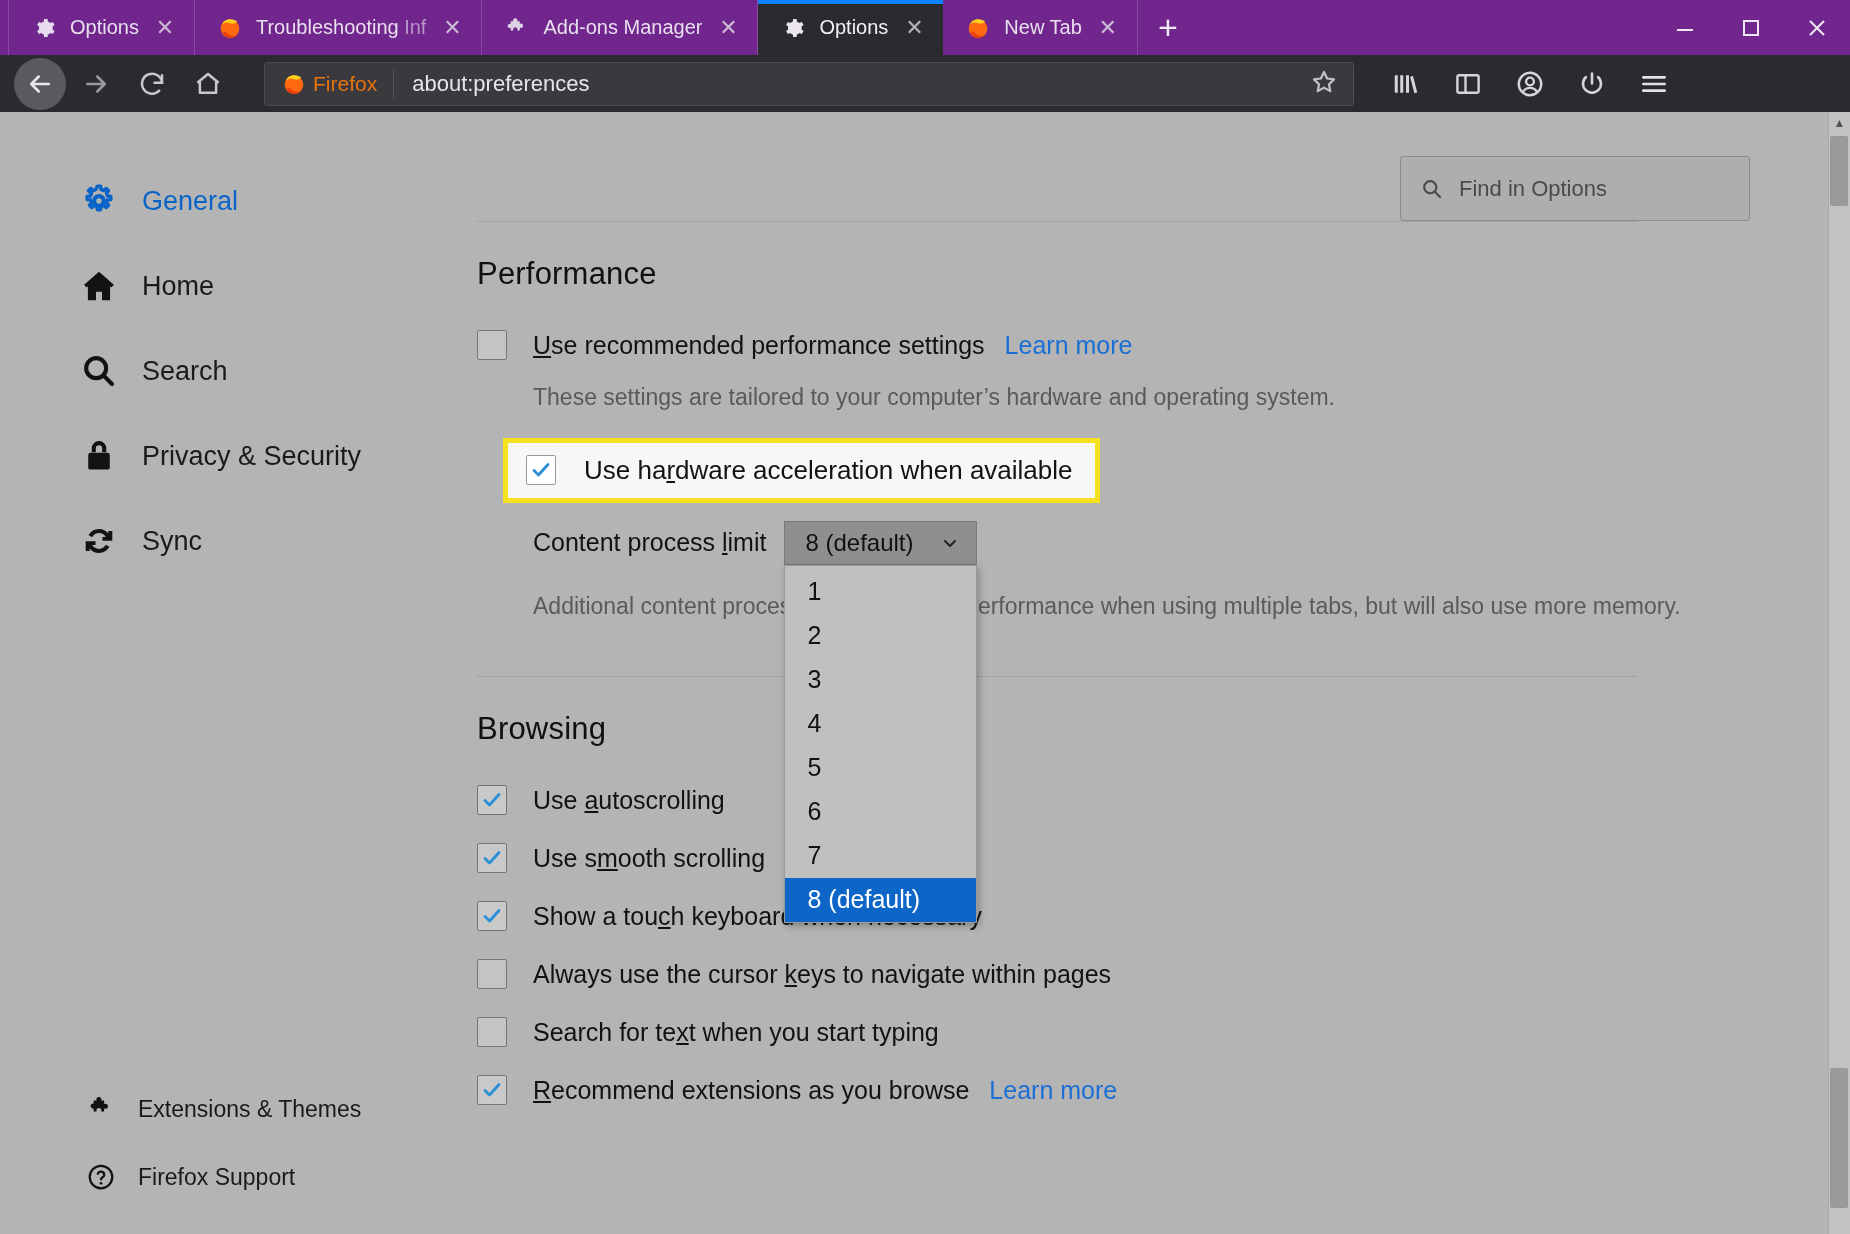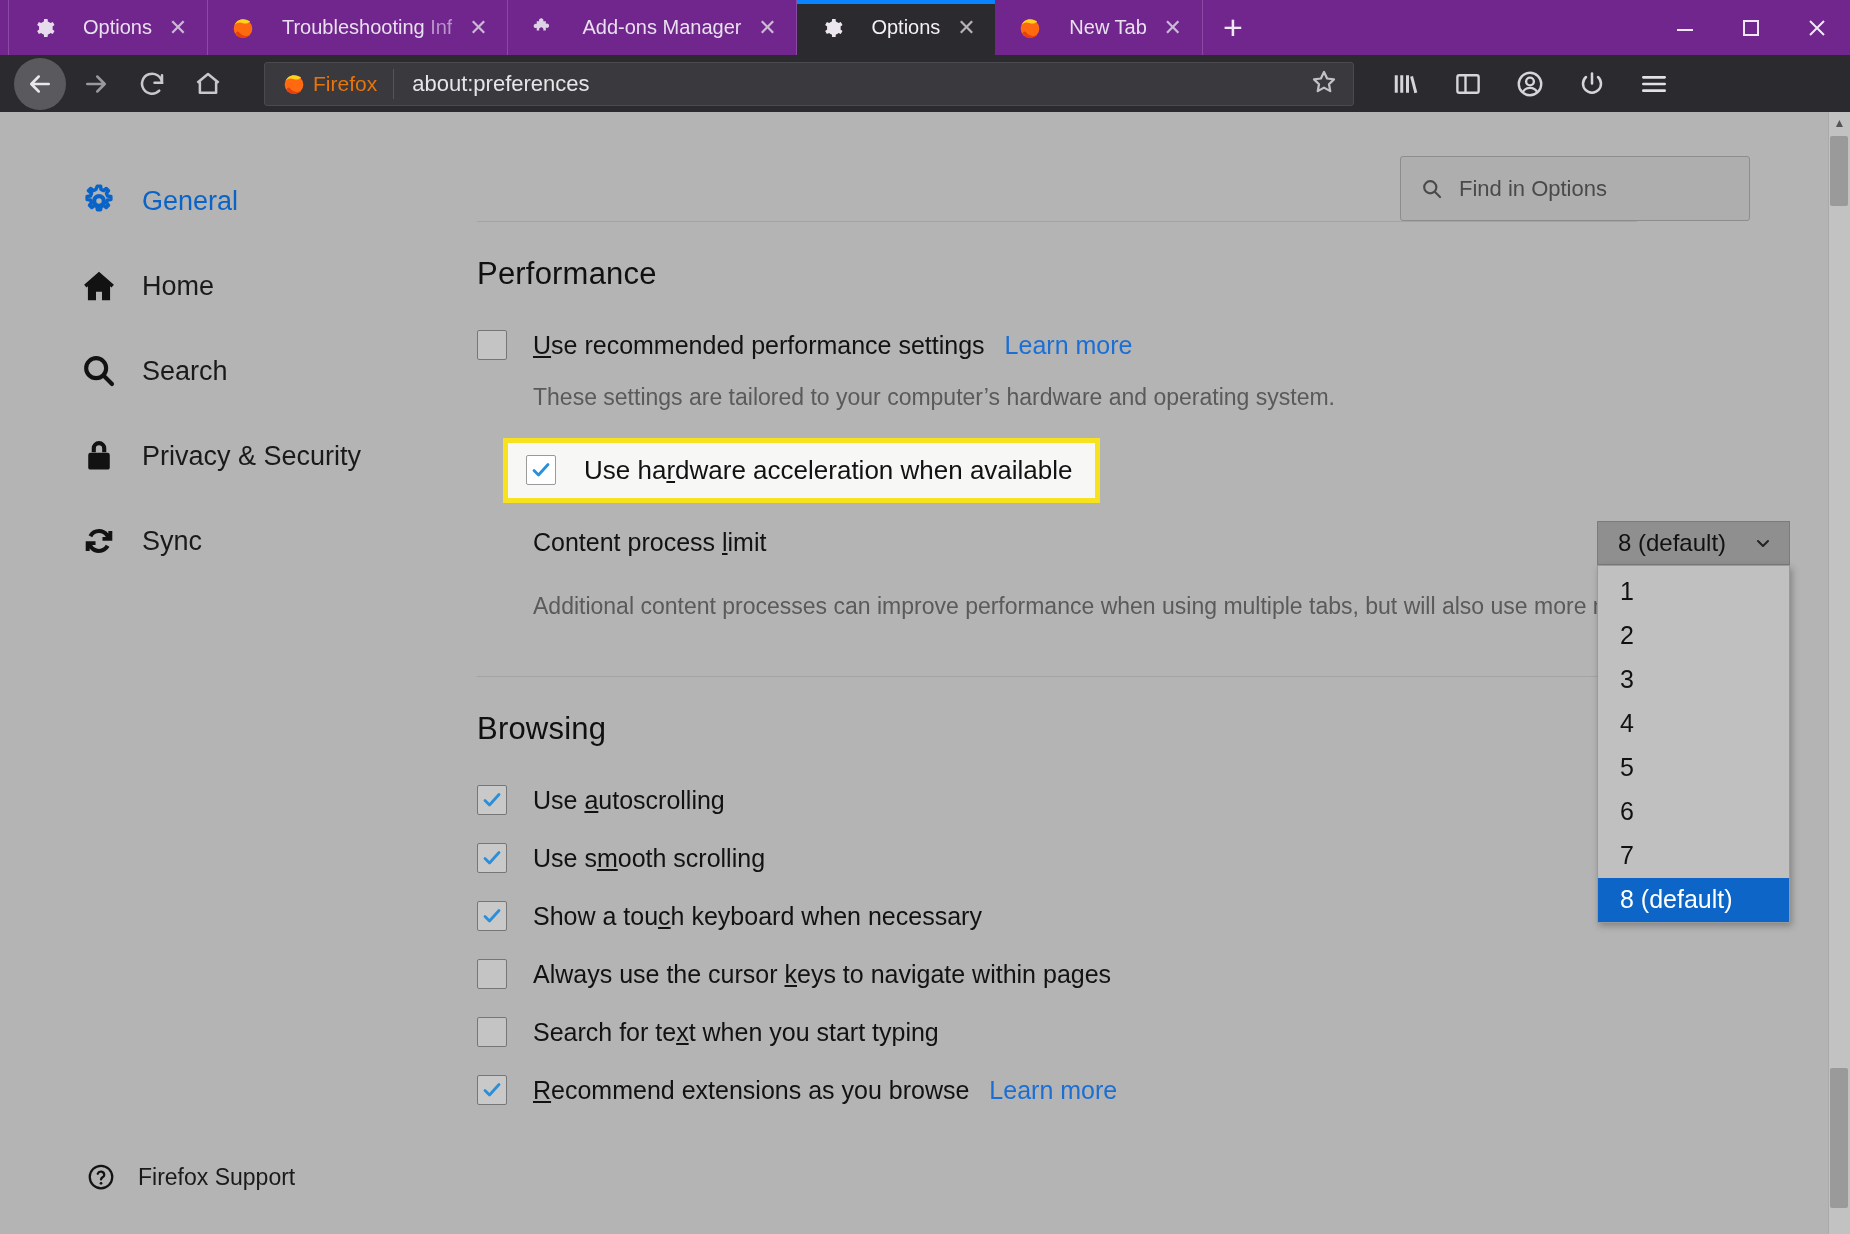--- a/index.html
+++ b/index.html
@@ -23,21 +23,21 @@
     align-items: center;
     gap: 13px;
     padding: 0 16px 0 22px;
     min-width: 175px;
     position: relative;
     color: #e8e0ee;
     font-size: 20px;
     border-right: 1px solid #8a4aa3;
   }
   .tab.first { border-left: 1px solid #8a4aa3; margin-left: 8px;}
-  .tab .tlabel { flex: 1; white-space: nowrap; overflow: hidden; margin-left: 13px; }
+  .tab .tlabel { flex: 1; white-space: nowrap; overflow: hidden; }
   .tab.active {
     background: #2b2a2e;
     color: #f4f0f6;
     border-right: none;
   }
   .tab.active::before {
     content: "";
     position: absolute; top: 0; left: 0; right: 0; height: 4px;
     background: #0a84ff;
   }
@@ -172,21 +172,21 @@
   .callout {
     display: inline-flex; align-items: center;
     border: 5px solid #f6e21e;
     background: #f7f7f5;
     padding: 12px 22px 12px 18px;
     margin: 6px 0 4px 26px;
   }
   .callout .cbox { margin-right: 28px; background: #fff; border-color: #9a9a9a; }
   .callout .lbl { font-size: 26px; }
 
-  .cplrow { display: flex; align-items: center; margin: 14px 0 0 56px; justify-content: space-between; }
+  .cplrow { display: flex; align-items: center; margin: 14px 0 0 56px; }
   .cpllabel { font-size: 25px; color: #121212; margin-right: 18px; }
 
   
   .selwrap { position: relative; }
   .selbtn {
     width: 193px; height: 44px;
     background: #8f8f8f;
     border: 1px solid #7b7b7b;
     display: flex; align-items: center; justify-content: space-between;
     padding: 0 16px 0 20px;
@@ -415,20 +415,26 @@
 
     <div class="navitem">
       <svg class="navicon" viewBox="0 0 24 24" fill="#121212">
         <path d="M12 4.4a7.6 7.6 0 00-6.6 3.9l2.3 1.3A5 5 0 0112 7a5 5 0 014.3 2.4h-2.1v2.5h6.2V5.7h-2.5v1.6A7.6 7.6 0 0012 4.4z"></path>
         <path d="M12 19.6a7.6 7.6 0 006.6-3.9l-2.3-1.3A5 5 0 0112 17a5 5 0 01-4.3-2.4h2.1v-2.5H3.6v6.2h2.5v-1.6a7.6 7.6 0 005.9 2.9z"></path>
       </svg>
       <span>Sync</span>
     </div>
 
     <div class="sidebar-bottom">
+      <div class="navitem">
+        <svg class="navicon" viewBox="0 0 24 24" fill="#121212">
+          <path d="M10.3 2.4a2 2 0 00-2 2c0 .3.07.6.2.86H6.1v2.4A2 2 0 003.7 9.6a2 2 0 002.4 2v2.4h2.4a2 2 0 01-.2-.86 2 2 0 014 0c0 .3-.07.6-.2.86h2.4v-2.6c.3.2.66.3 1.05.3a2 2 0 000-4c-.39 0-.75.12-1.05.32V5.26h-2.4c.12-.26.2-.55.2-.86a2 2 0 00-2-2z"></path>
+        </svg>
+        <span>Extensions &amp; Themes</span>
+      </div>
       <div class="navitem">
         <svg class="navicon" viewBox="0 0 24 24" fill="none" stroke="#121212" stroke-width="1.8">
           <circle cx="12" cy="12" r="9"></circle>
           <path d="M9.4 9.4a2.7 2.7 0 015.2.9c0 1.8-2.6 2-2.6 3.6" stroke-linecap="round"></path>
           <circle cx="12" cy="17" r="1.1" fill="#121212" stroke="none"></circle>
         </svg>
         <span>Firefox Support</span>
       </div>
     </div>
   </div>

